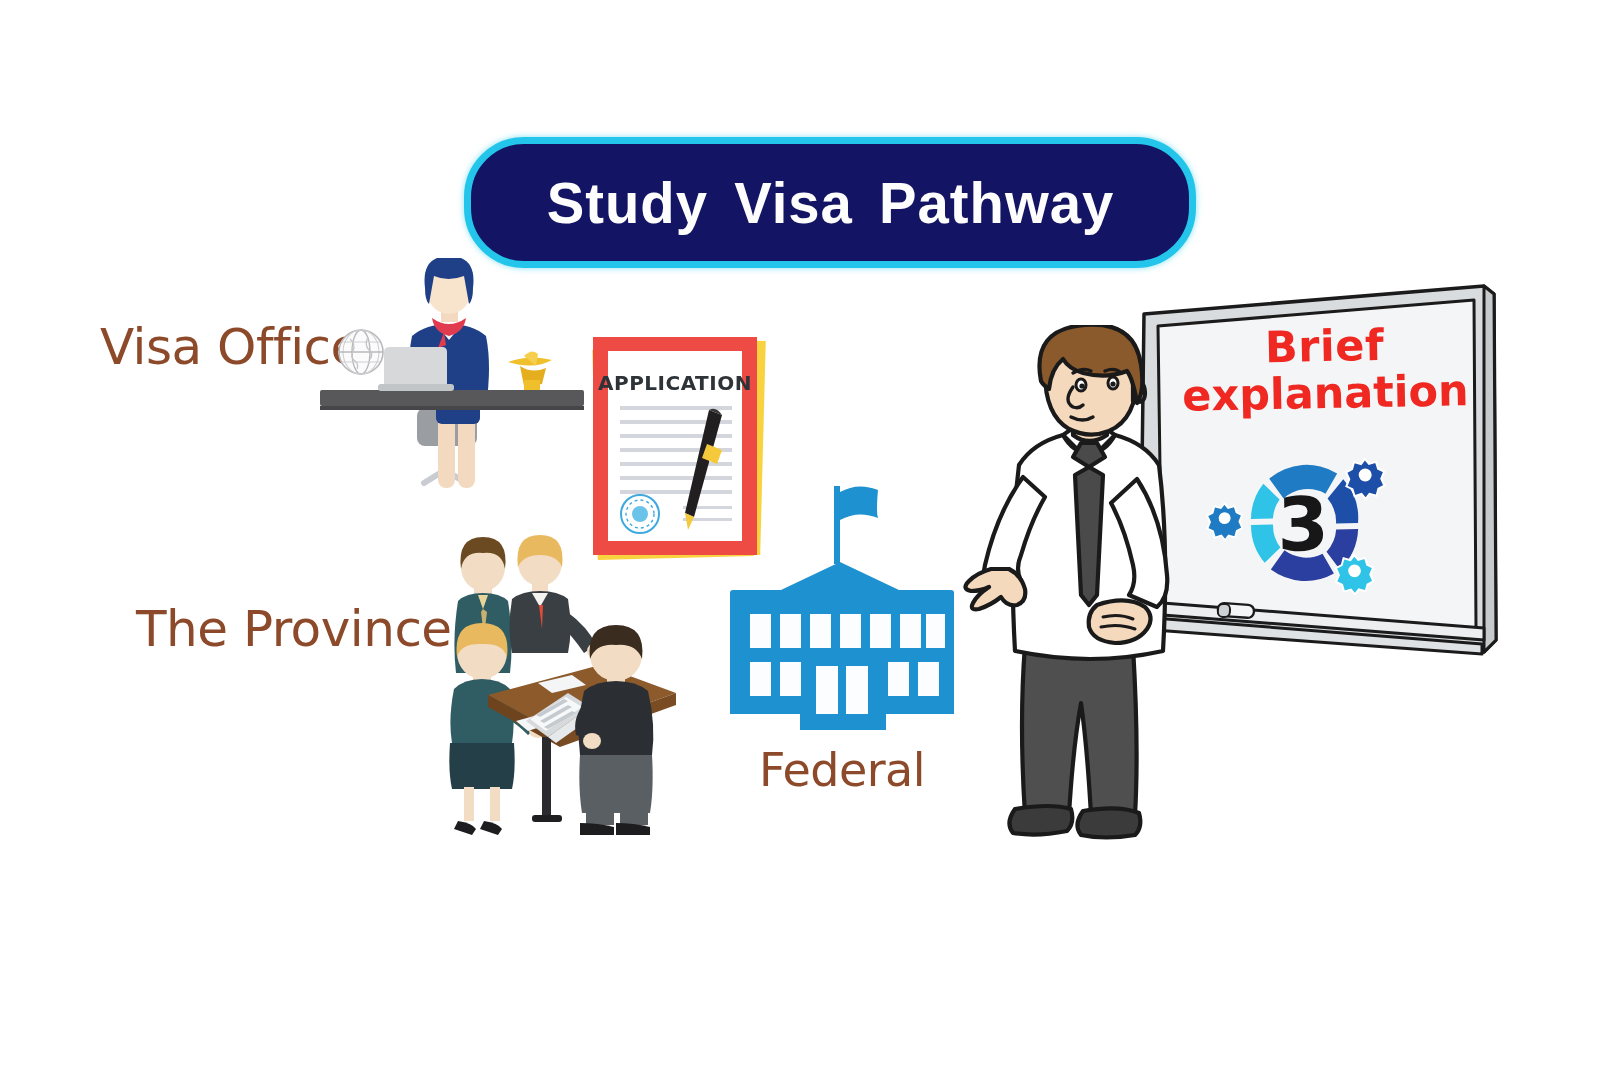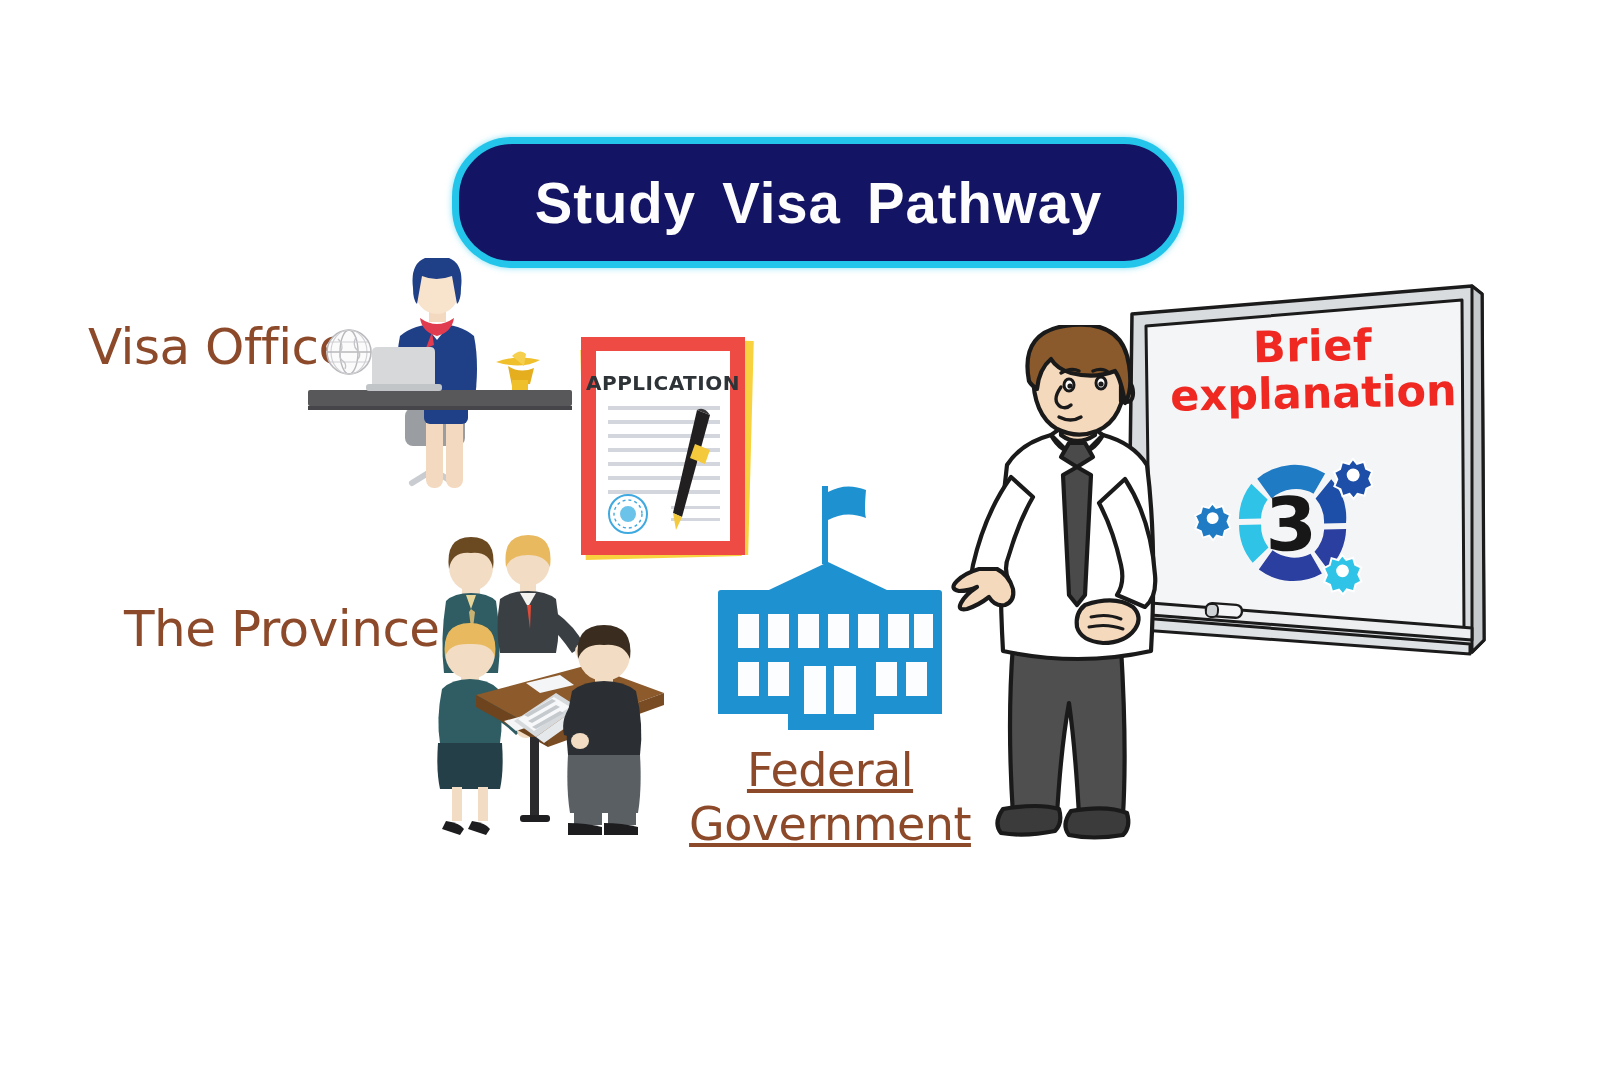--- a/index.html
+++ b/index.html
@@ -1,21 +1,21 @@
 <!DOCTYPE html>
 <html><head>
 <meta charset="utf-8">
 <style>
   html,body{margin:0;padding:0;background:#ffffff;}
   body{
     width:1600px;height:1067px;position:relative;overflow:hidden;
     font-family:"Liberation Sans","DejaVu Sans",sans-serif;
     background:#ffffff;
   }
-  .stage{position:absolute;inset:0;}
+  .stage{position:absolute;inset:0;margin-left:12px;}
 
   
   #title-banner{
     position:absolute;left:452px;top:137px;width:718px;height:117px;
     background:#141464;border:7px solid #23c6ea;border-radius:60px;
     box-shadow:0 0 6px rgba(35,198,234,.55);
     display:flex;align-items:center;justify-content:center;
   }
   #title-text{
     color:#fdfdfd;font-size:58px;font-weight:bold;letter-spacing:1px;
@@ -27,21 +27,21 @@
   
   .side-label{
     position:absolute;color:#8d4a2a;font-weight:400;
     font-family:"DejaVu Sans","Liberation Sans",sans-serif;
     white-space:nowrap;letter-spacing:-.5px;
   }
   #label-visa-office{left:88px;top:318px;font-size:50px;}
   #label-the-province{left:124px;top:600px;font-size:50px;}
   #label-federal-gov{
     left:680px;top:743px;font-size:46px;text-align:center;width:300px;
-    line-height:1.18;white-space:normal;text-decoration:underline;
+    line-height:1.18;white-space:normal;
   }
 
   
   #globe-icon{position:absolute;left:322px;top:325px;width:54px;height:54px;}
 
   
   #visa-office-scene{position:absolute;left:300px;top:258px;width:280px;height:260px;}
 
   
   #application-doc{position:absolute;left:573px;top:332px;width:190px;height:235px;}
@@ -278,21 +278,20 @@
     </g>
 
     <g fill="#fcfdfe">
       <rect x="104" y="188" width="22" height="48"></rect>
       <rect x="134" y="188" width="22" height="48"></rect>
     </g>
   </svg>
 
   <div class="side-label" id="label-federal-gov">
     <div>Federal</div>
-    <div>Government</div>
   </div>
 
   <svg id="whiteboard" viewBox="0 0 370 420">
 
     <path d="M12 42 L352 14 L362 22 L364 368 L352 380 L18 356 L8 348 z" fill="#d9dcdf" stroke="#1b1b1b" stroke-width="3.5" stroke-linejoin="round"></path>
 
     <path d="M26 54 L342 28 L344 356 L30 338 z" fill="#f4f5f7" stroke="#1b1b1b" stroke-width="3" stroke-linejoin="round"></path>
 
     <path d="M352 14 L362 22 L364 368 L352 380 z" fill="#c7cacd" stroke="#1b1b1b" stroke-width="3" stroke-linejoin="round"></path>
 

